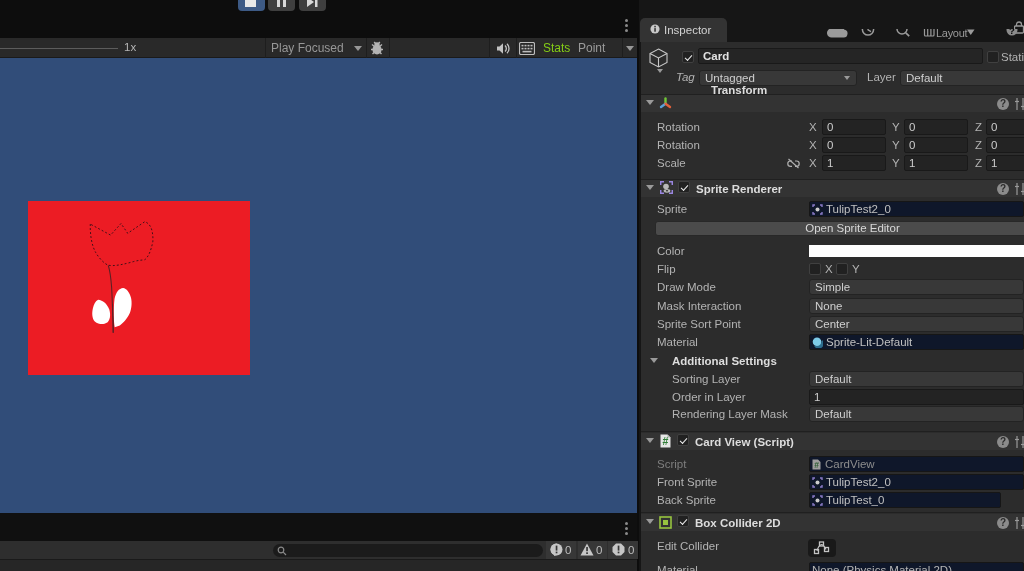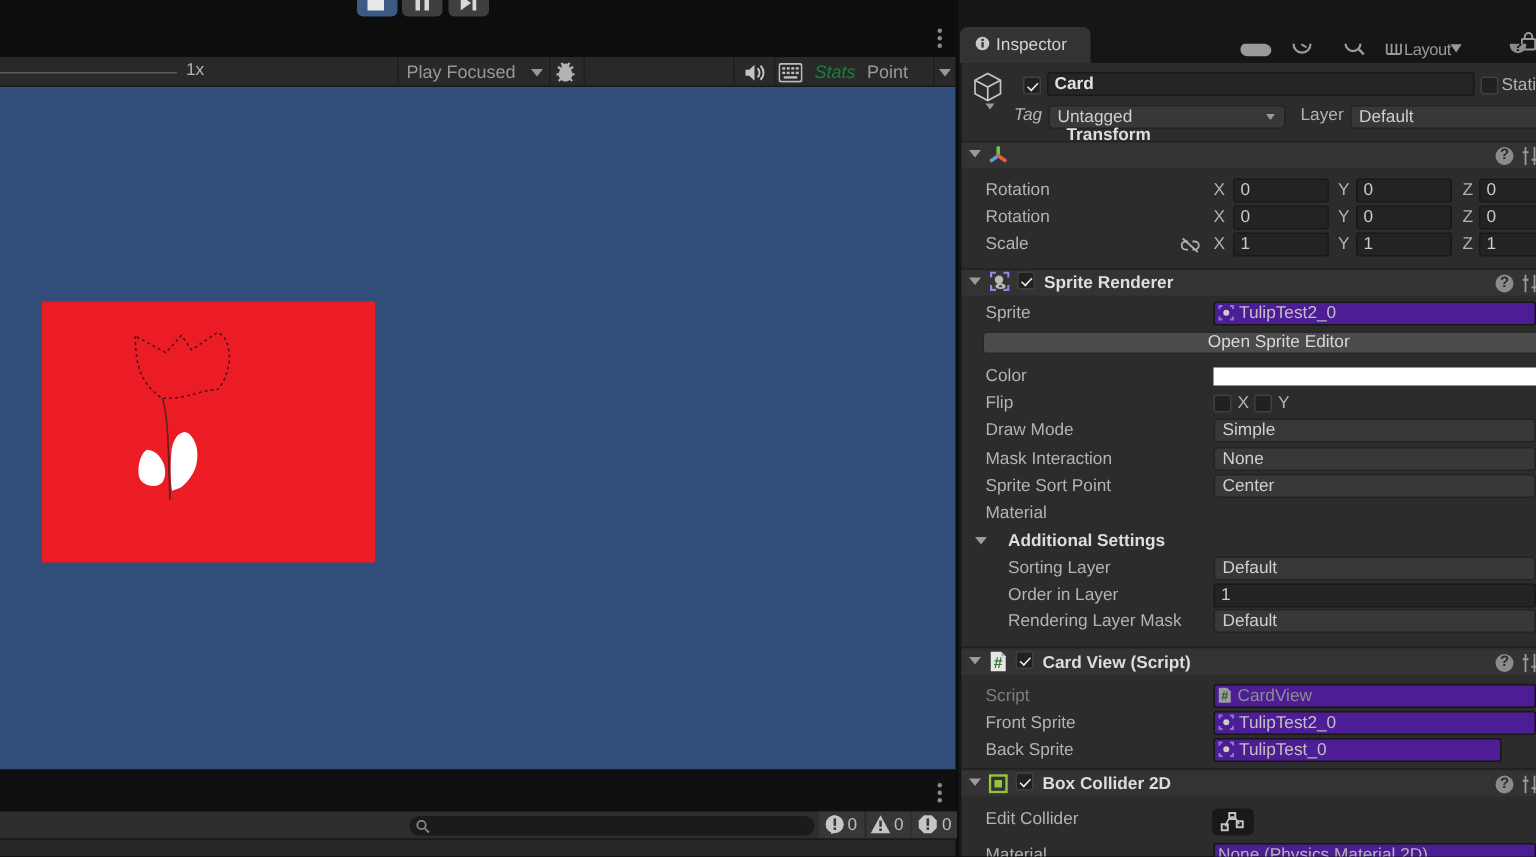--- a/index.html
+++ b/index.html
@@ -6,21 +6,21 @@
   html,body { width:1024px; height:571px; overflow:hidden; background:#0d0d0d;
     font-family:"Liberation Sans", sans-serif; }
   #stage { position:relative; width:1024px; height:571px; overflow:hidden; }
   .abs { position:absolute; }
   .lbl { position:absolute; font-size:11.5px; color:#b3b3b3; white-space:nowrap; }
   .bold { font-weight:bold; color:#dddddd; }
   .field { position:absolute; background:#232323; border:1px solid #191919; border-radius:2px;
     font-size:11.5px; color:#cccccc; padding:0 4px; line-height:14px; height:16px; overflow:hidden; white-space:nowrap;}
   .drop { position:absolute; background:#383838; border:1px solid #232323; border-radius:3px;
     font-size:11.5px; color:#cfcfcf; padding:0 5px; line-height:14px; height:16px; overflow:hidden; white-space:nowrap;}
-  .objf { position:absolute; background:#4c1d95; border:1px solid #161616; border-radius:2px;
+  .objf { position:absolute; background:#0f172a; border:1px solid #161616; border-radius:2px;
     font-size:11.5px; color:#c0c0c0; padding:0 2px; line-height:14px; height:16px; overflow:hidden; white-space:nowrap;}
   .sep { position:absolute; left:641px; width:383px; height:1px; background:#202020; }
   .hdr { position:absolute; left:641px; width:383px; height:17px; background:#333333; }
   .tri { position:absolute; width:0; height:0; border-left:4px solid transparent;
     border-right:4px solid transparent; border-top:5px solid #9a9a9a; }
   .chk { position:absolute; width:12px; height:12px; background:#212121; border:1px solid #404040;
     border-radius:2px; }
   .chk.on::after { content:""; position:absolute; left:2.2px; top:2.8px; width:6px; height:3px;
     border-left:1.8px solid #eeeeee; border-bottom:1.8px solid #eeeeee; transform:rotate(-47deg); }
   .qmark { position:absolute; width:12px; height:12px; border-radius:7px; background:#8b8b8b;
@@ -110,21 +110,21 @@
         <rect x="5.5" y="2.8" width="2" height="1.6"></rect>
       <rect x="8.5" y="2.8" width="2" height="1.6"></rect>
         <rect x="11.5" y="2.8" width="2" height="1.6"></rect>
       <rect x="2.5" y="5.8" width="2" height="1.6"></rect>
         <rect x="5.5" y="5.8" width="2" height="1.6"></rect>
       <rect x="8.5" y="5.8" width="2" height="1.6"></rect>
         <rect x="11.5" y="5.8" width="2" height="1.6"></rect>
       <rect x="3.5" y="8.8" width="9" height="1.6"></rect>
     </g>
   </svg>
-  <div class="lbl" style="left:543px;top:41px;color:#15803d;font-size:12px;font-style:italic;">Stats</div>
+  <div class="lbl" style="left:543px;top:41px;color:#84cc16;font-size:12px;">Stats</div>
   <div class="lbl" style="left:578px;top:41px;color:#9a9a9a;font-size:12px;">Point</div>
   <div class="vdiv" style="left:622px;"></div>
   <div class="tri" style="left:626px;top:46px;border-top-color:#979797;"></div>
 
   <div class="abs" style="left:0;top:58px;width:637px;height:455px;background:#314d79;">
     <div class="abs" style="left:28px;top:143px;width:222px;height:174px;background:#ec1c24;">
       <svg width="222" height="174" viewBox="0 0 222 174">
 
         <path d="M 62.3,23.1 C 62.0,33 63.5,44 67.6,51.3 C 70.5,56.5 76,62.5 80.1,64.2 C 86,65.5 96,63.3 105.8,60.5 C 110,59.3 115,59 116.9,58.7 C 120.6,55.6 123.0,49.5 124.8,40.9 C 125.3,35 124.2,28.5 122.4,25.5 C 121,23 119,21.5 116.9,20.6 L 99.7,32.3 L 93.0,22.5 L 82.6,34.1 Z" fill="none" stroke="#431019" stroke-width="1" stroke-dasharray="1.9 2.1" stroke-linejoin="round"></path>
 
@@ -297,20 +297,25 @@
     <div class="lbl" style="left:825px;top:263px;">X</div>
   <div class="chk" style="left:836px;top:263px;"></div>
     <div class="lbl" style="left:852px;top:263px;">Y</div>
   <div class="lbl" style="left:657px;top:281px;">Draw Mode</div>
   <div class="drop" style="left:809px;top:279px;width:215px;">Simple</div>
   <div class="lbl" style="left:657px;top:300px;">Mask Interaction</div>
   <div class="drop" style="left:809px;top:298px;width:215px;">None</div>
   <div class="lbl" style="left:657px;top:318px;">Sprite Sort Point</div>
   <div class="drop" style="left:809px;top:316px;width:215px;">Center</div>
   <div class="lbl" style="left:657px;top:336px;">Material</div>
+  <div class="objf" style="left:809px;top:334px;width:215px;">
+    <svg width="11" height="11" viewBox="0 0 11 11" style="vertical-align:-1.5px;margin-right:3px;">
+      <path d="M2,8.5 a5,5 0 1 0 8,-5.5 a6,6 0 0 1 -8,5.5" fill="#2c6d8e"></path>
+      <circle cx="5" cy="4.8" r="4.3" fill="#7dcbe8"></circle>
+    </svg>Sprite-Lit-Default</div>
   <div class="tri" style="left:650px;top:358px;"></div>
   <div class="lbl bold" style="left:672px;top:355px;">Additional Settings</div>
   <div class="lbl" style="left:672px;top:373px;">Sorting Layer</div>
   <div class="drop" style="left:809px;top:371px;width:215px;">Default</div>
   <div class="lbl" style="left:672px;top:391px;">Order in Layer</div>
   <div class="field" style="left:809px;top:389px;width:215px;">1</div>
   <div class="lbl" style="left:672px;top:408px;">Rendering Layer Mask</div>
   <div class="drop" style="left:809px;top:406px;width:215px;">Default</div>
 
   <div class="sep" style="top:431px;"></div>

